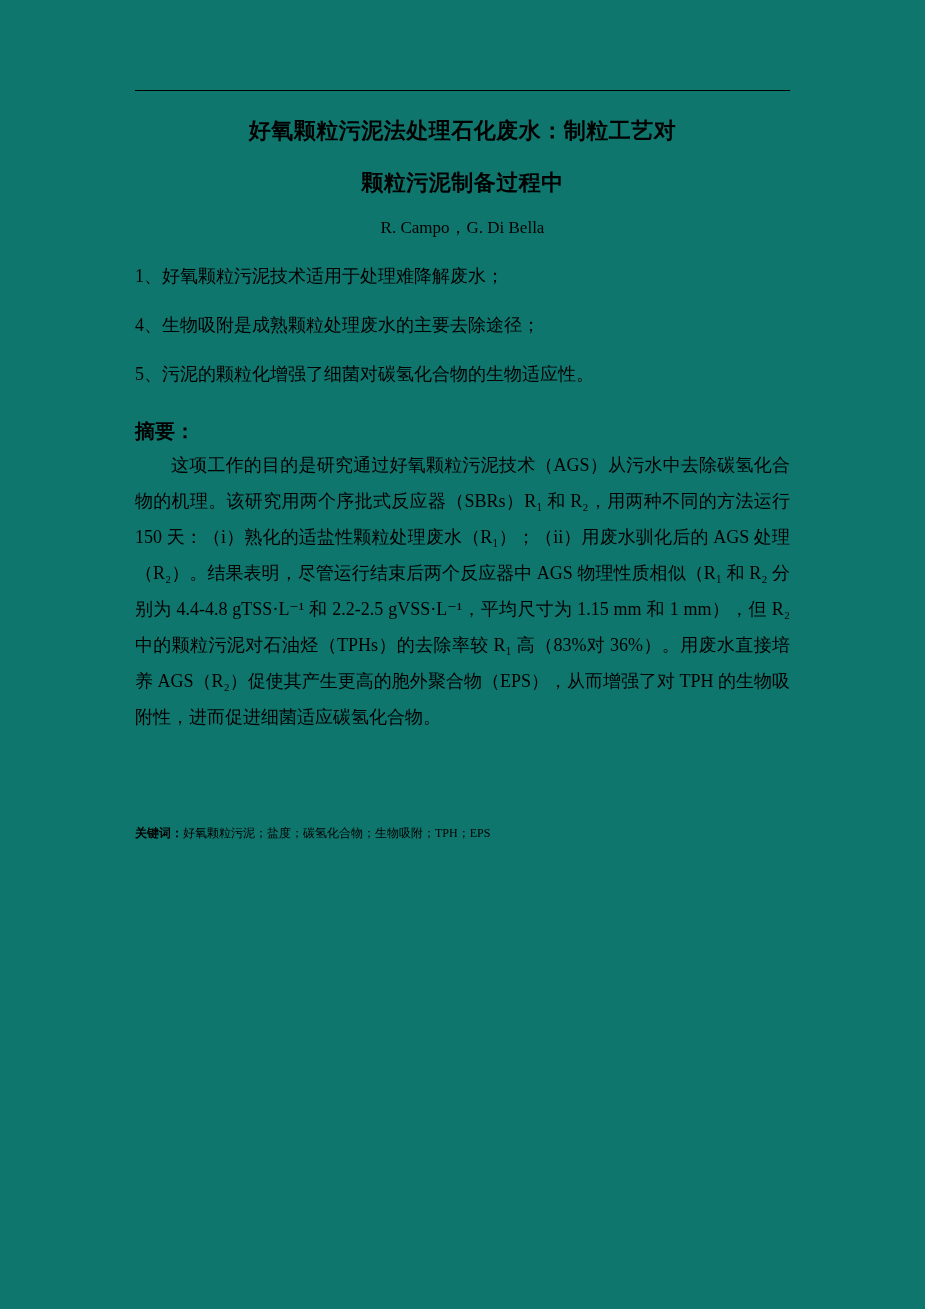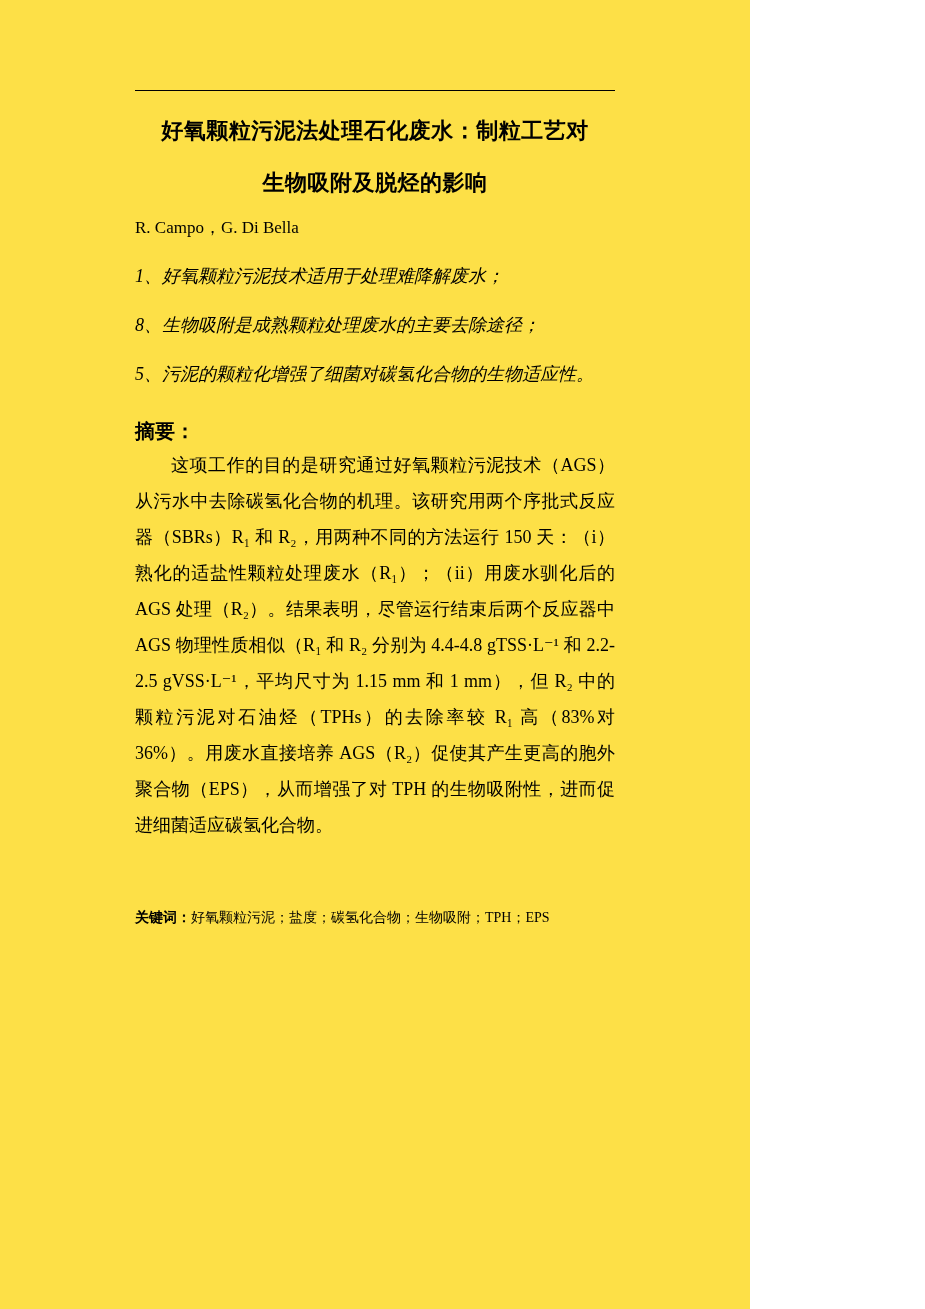--- a/index.html
+++ b/index.html
@@ -3,23 +3,23 @@
 <meta charset="utf-8">
 <style>
   * { margin: 0; padding: 0; box-sizing: border-box; }
   html, body {
     width: 925px;
     background: #ffffff;
     color: #000000;
     font-family: "Liberation Serif", "DejaVu Serif", serif;
   }
   .page {
-    width: 750px;
+    width: 925px;
     height: 1309px;
-    background: #fde047;
+    background: #0f766e;
     padding: 0 135px;
     position: relative;
     overflow: hidden;
   }
   .top-rule {
     margin-top: 90px;
     border: none;
     border-top: 1.6px solid #000000;
     width: 100%;
     height: 0;
@@ -27,69 +27,69 @@
   .title-line {
     text-align: center;
     font-weight: bold;
     font-size: 22px;
     letter-spacing: 0.5px;
     line-height: 26px;
   }
   .title-line.line1 { margin-top: 27px; }
   .title-line.line2 { margin-top: 26px; }
   .authors {
-    text-align: left;
+    text-align: center;
     font-size: 17px;
     margin-top: 22px;
     line-height: 20px;
   }
   .section-heading {
     font-weight: bold;
     font-size: 20px;
     line-height: 24px;
   }
   .highlights-heading { margin-top: 32px; }
   .abstract-heading { margin-top: 34px; }
-  .highlights { margin-top: 16px; font-style: italic; }
+  .highlights { margin-top: 16px; }
   .highlight-item {
     font-size: 18px;
     line-height: 22px;
     margin-top: 27px;
   }
   .abstract {
     font-size: 18px;
     line-height: 36px;
     text-align: justify;
     text-indent: 2em;
     margin-top: 4px;
   }
   .keywords {
-    font-size: 14px;
+    font-size: 12px;
     line-height: 22px;
-    margin-top: 64px;
+    margin-top: 87px;
   }
   .kw-label { font-weight: bold; }
 </style>
 </head>
 <body>
 
 <div class="page">
 
   <hr class="top-rule">
 
   <div class="title-line line1">好氧颗粒污泥法处理石化废水：制粒工艺对</div>
 
-  <div class="title-line line2">生物吸附及脱烃的影响</div>
+  <div class="title-line line2">颗粒污泥制备过程中</div>
 
   <div class="authors">R. Campo，G. Di Bella</div>
 
 
   <div class="highlights">
     <div class="highlight-item">1、好氧颗粒污泥技术适用于处理难降解废水；</div>
-    <div class="highlight-item">8、生物吸附是成熟颗粒处理废水的主要去除途径；</div>
+    <div class="highlight-item">4、生物吸附是成熟颗粒处理废水的主要去除途径；</div>
     <div class="highlight-item">5、污泥的颗粒化增强了细菌对碳氢化合物的生物适应性。</div>
   </div>
 
   <div class="section-heading abstract-heading">摘要：</div>
 
   <p class="abstract">这项工作的目的是研究通过好氧颗粒污泥技术（AGS）从污水中去除碳氢化合物的机理。该研究用两个序批式反应器（SBRs）R₁ 和 R₂，用两种不同的方法运行 150 天：（i）熟化的适盐性颗粒处理废水（R₁）；（ii）用废水驯化后的 AGS 处理（R₂）。结果表明，尽管运行结束后两个反应器中 AGS 物理性质相似（R₁ 和 R₂ 分别为 4.4-4.8 gTSS·L⁻¹ 和 2.2-2.5 gVSS·L⁻¹，平均尺寸为 1.15 mm 和 1 mm），但 R₂ 中的颗粒污泥对石油烃（TPHs）的去除率较 R₁ 高（83%对 36%）。用废水直接培养 AGS（R₂）促使其产生更高的胞外聚合物（EPS），从而增强了对 TPH 的生物吸附性，进而促进细菌适应碳氢化合物。</p>
 
   <div class="keywords">
     <span class="kw-label">关键词：</span><span>好氧颗粒污泥；盐度；碳氢化合物；生物吸附；TPH；EPS</span>
   </div>

